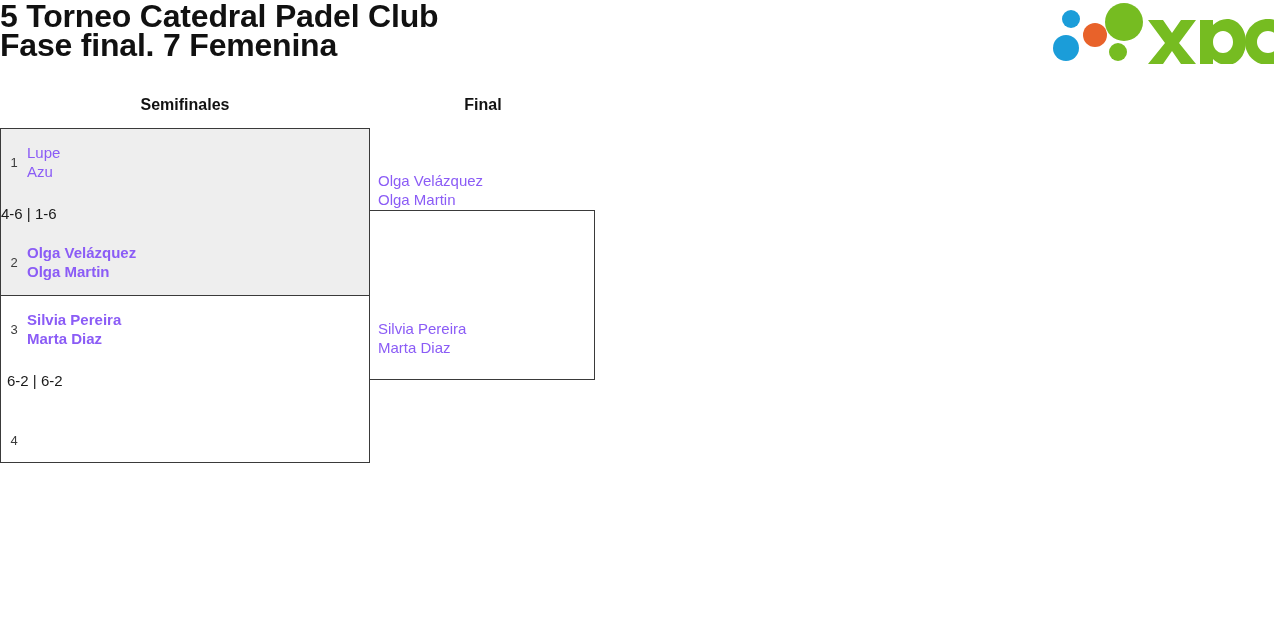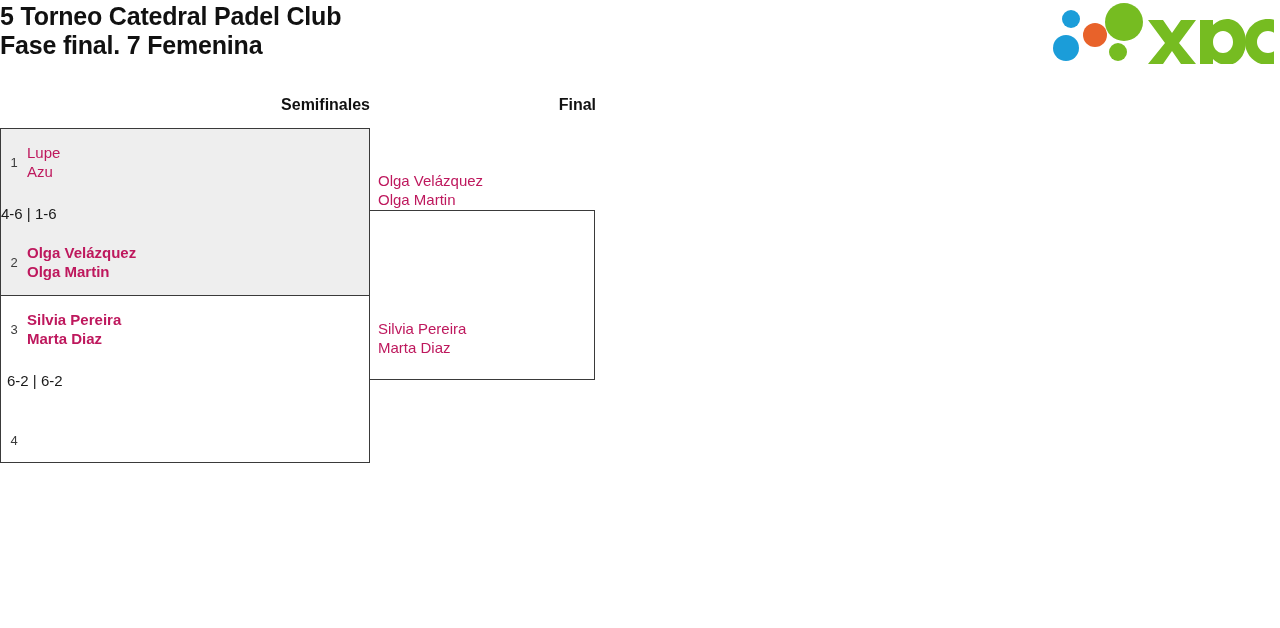--- a/index.html
+++ b/index.html
@@ -21,21 +21,21 @@
     position: absolute;
     left: 0;
     top: 0;
     width: 1280px;
     height: 75px;
   }
   .title-block {
     position: absolute;
     left: 0;
     top: 2px;
-    font-size: 25px;
+    font-size: 32px;
     font-weight: bold;
     line-height: 29px;
     letter-spacing: -0.2px;
     color: #111111;
   }
   .title-line {
     display: block;
     white-space: nowrap;
   }
 
@@ -54,21 +54,21 @@
     position: absolute;
     left: 0;
     top: 96px;
     width: 700px;
     height: 24px;
   }
   .round-header {
     position: absolute;
     font-size: 16px;
     font-weight: bold;
-    text-align: right;
+    text-align: center;
     color: #111111;
     white-space: nowrap;
   }
   .round-header.r1 { left: 0px;   width: 370px; }
   .round-header.r2 { left: 370px; width: 226px; }
 
   
   .bracket {
     position: absolute;
     left: 0;
@@ -114,21 +114,21 @@
     width: 26px;
     flex: 0 0 26px;
     text-align: center;
     font-size: 13px;
     color: #3c3c3c;
     line-height: 15px;
   }
   .players {
     font-size: 15px;
     line-height: 19px;
-    color: #be185d;
+    color: #8b5cf6;
     white-space: nowrap;
   }
   .players .pname { display: block; }
   .winner .players { font-weight: bold; }
 
   
   .match-center {
     position: absolute;
     left: 0;
     width: 100%;

